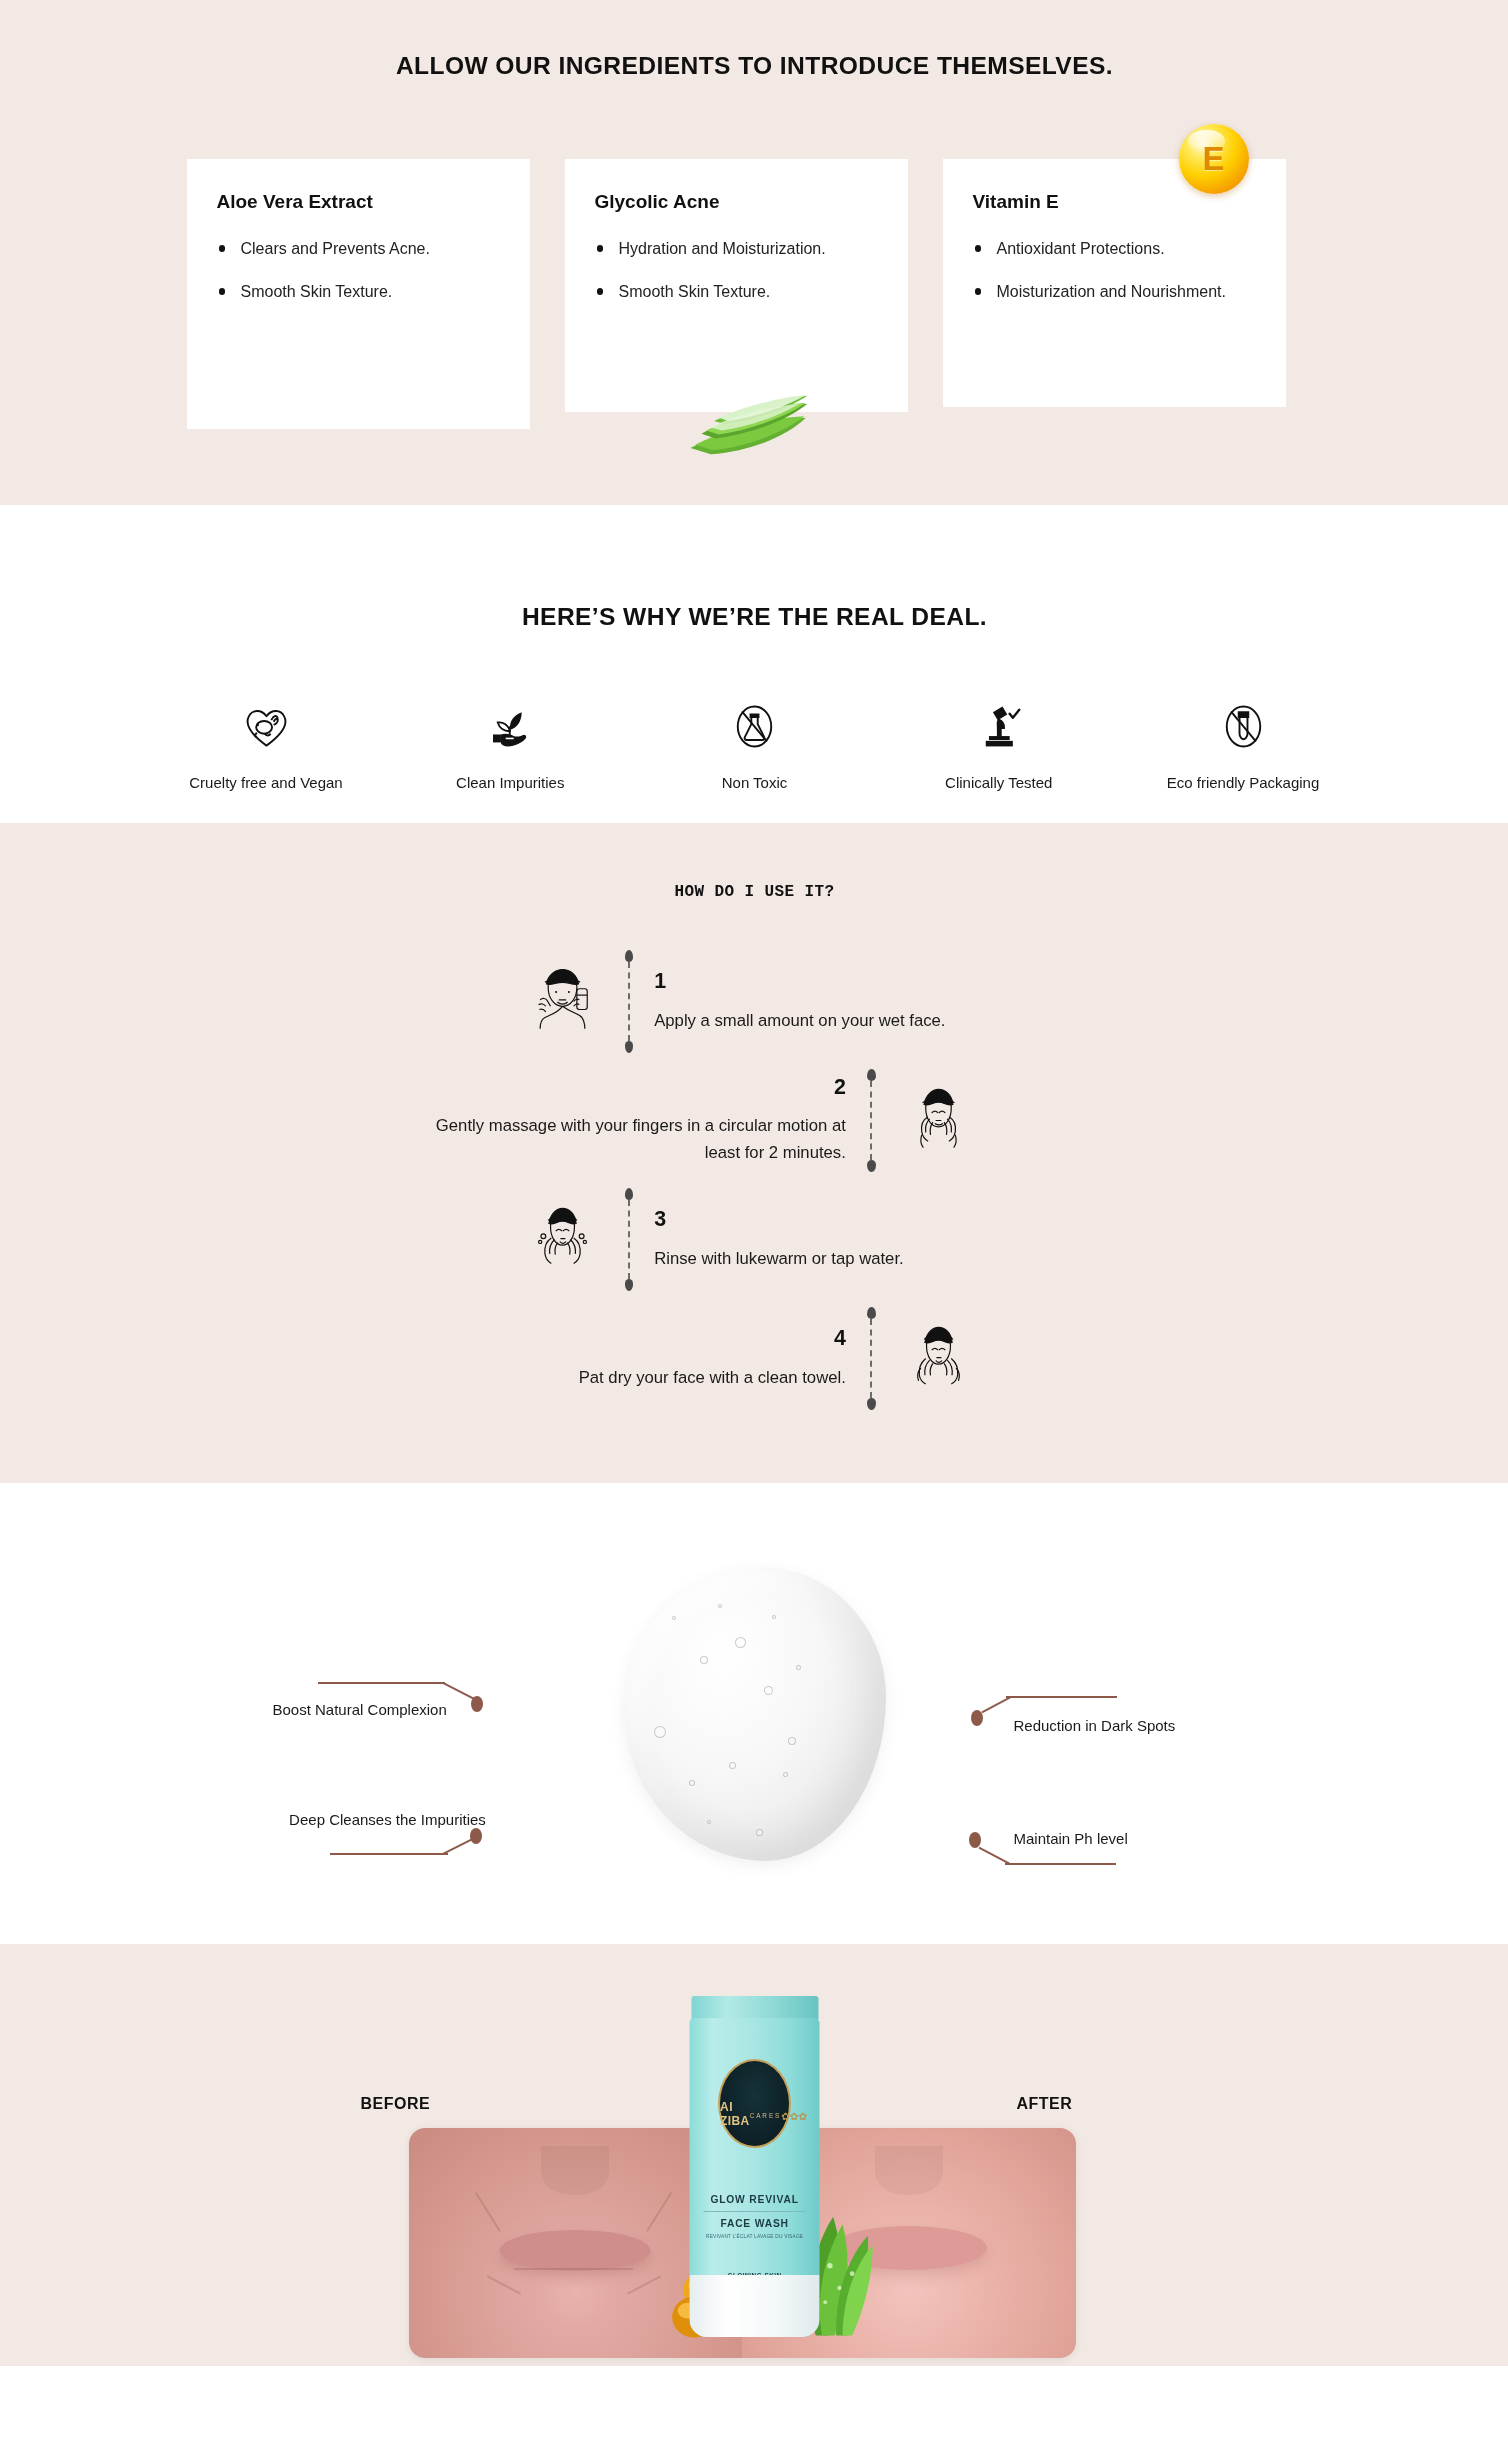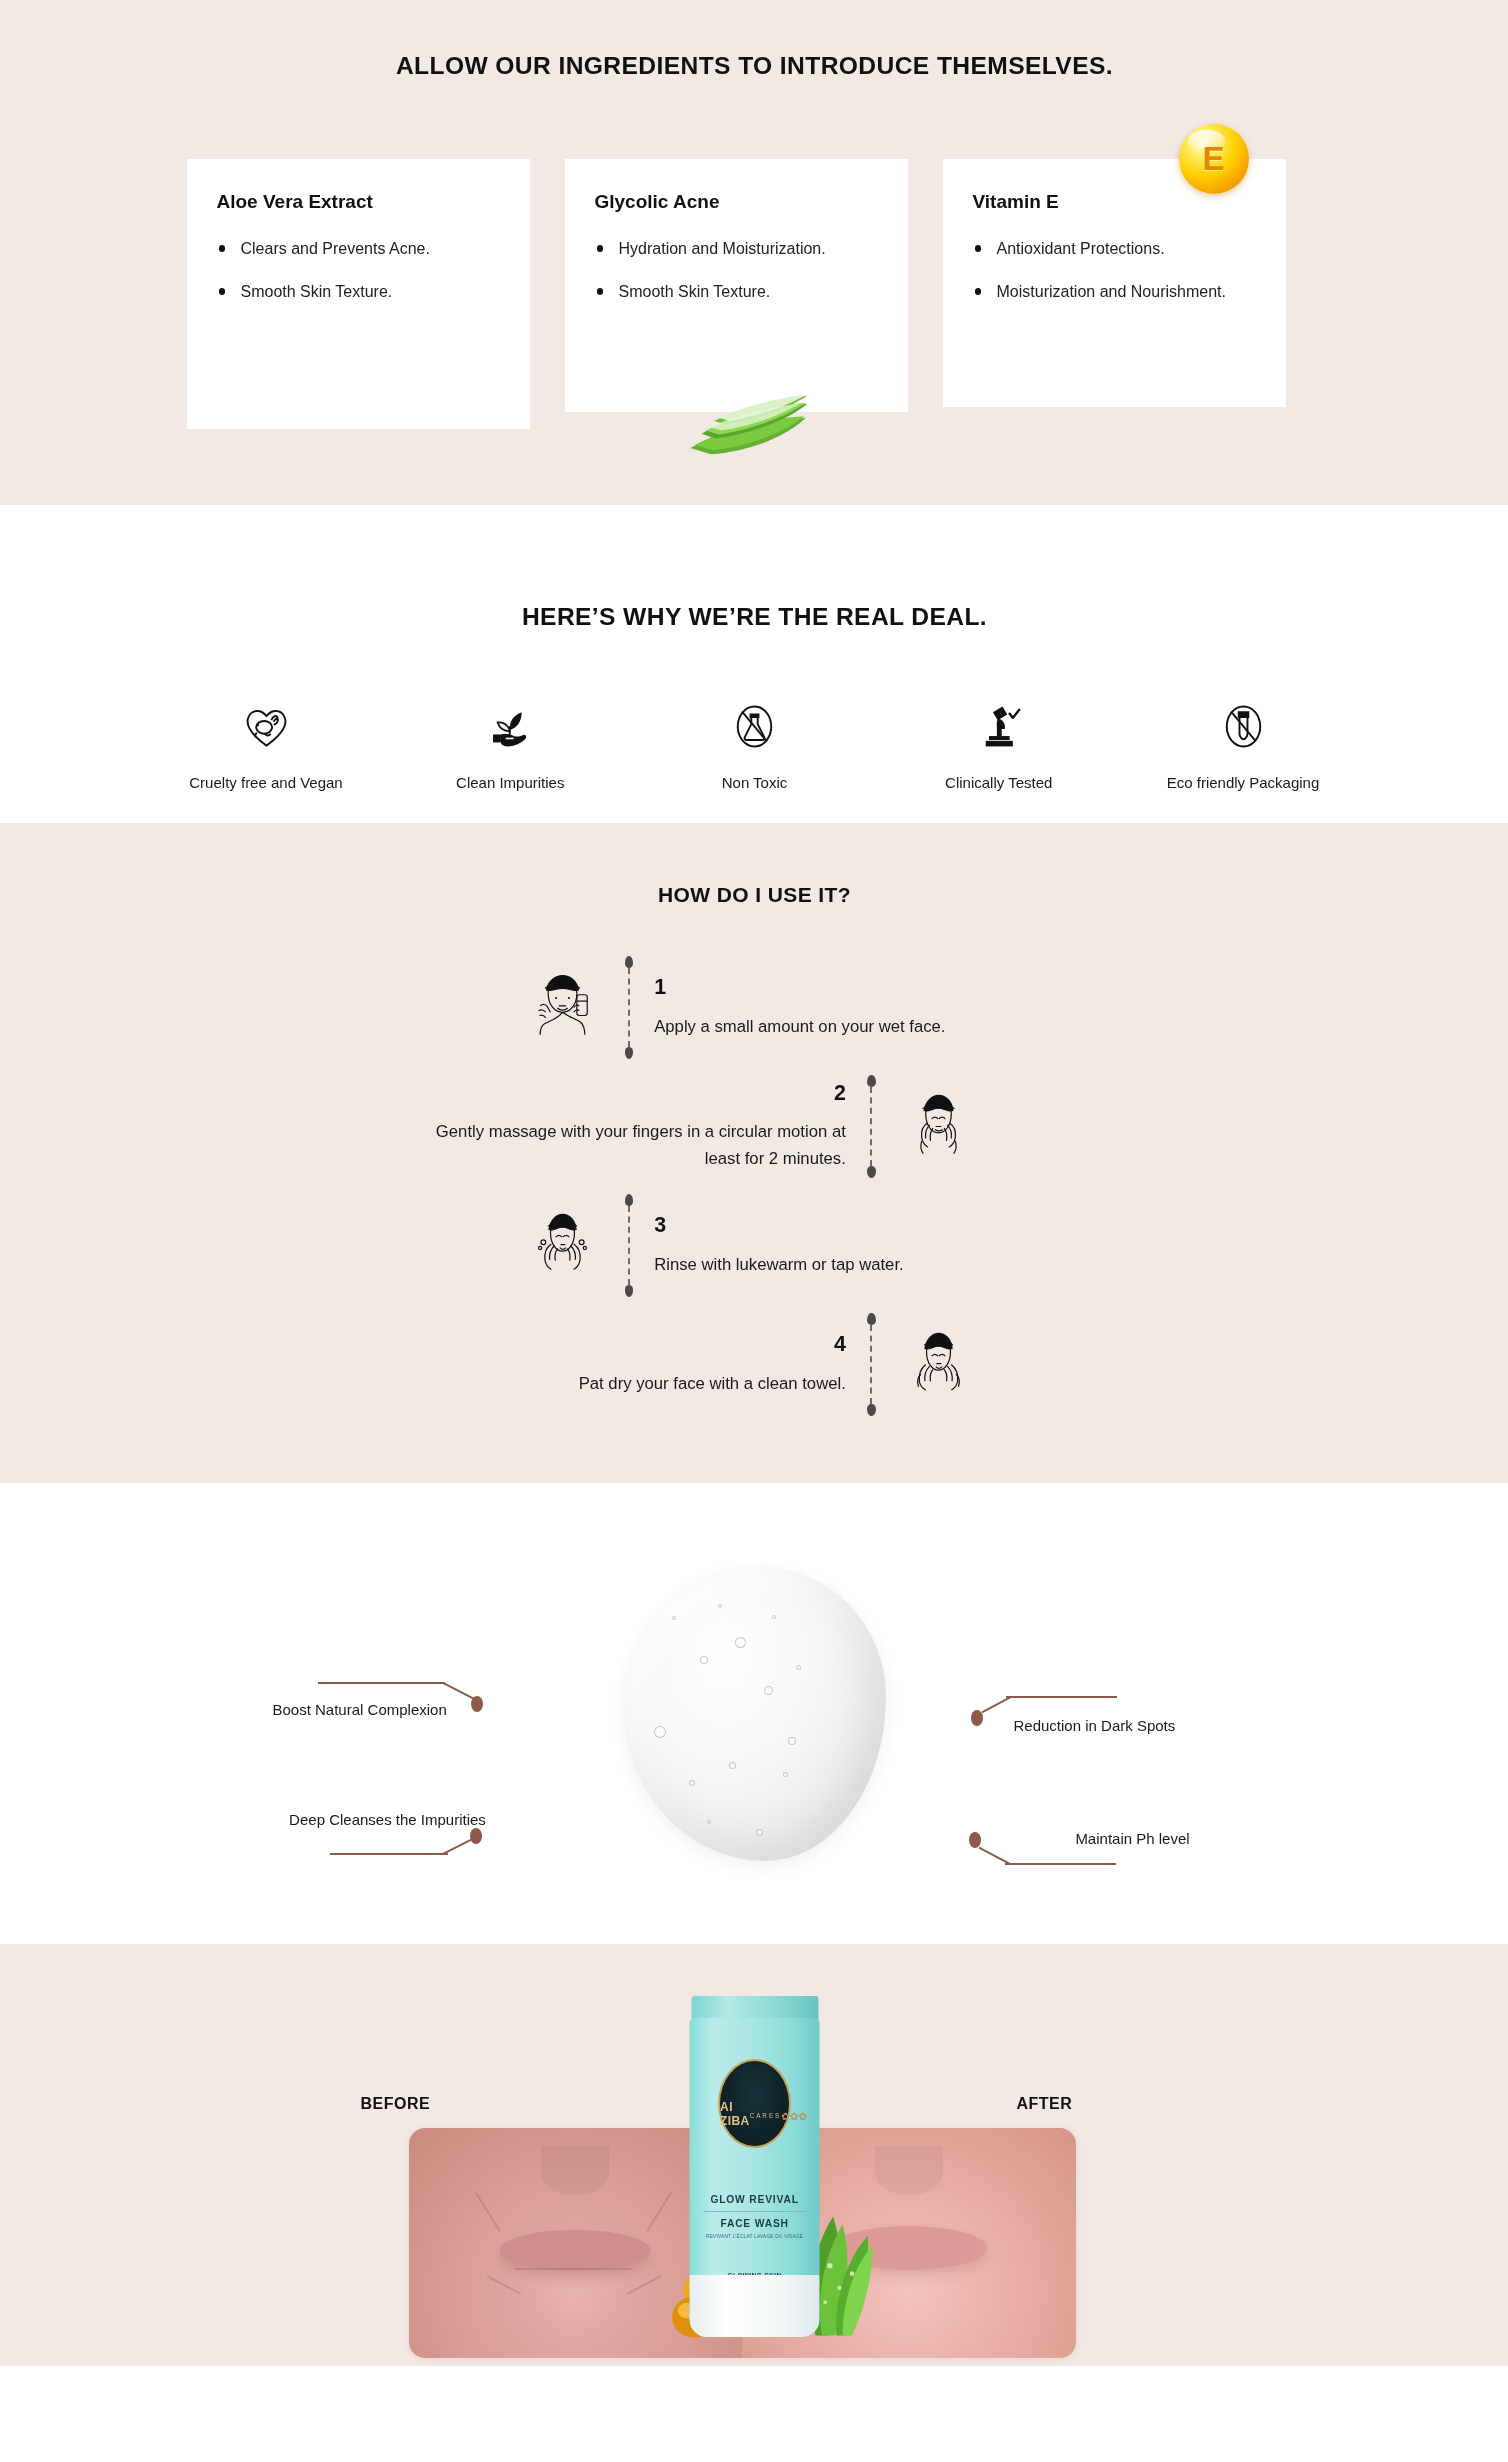--- a/index.html
+++ b/index.html
@@ -95,21 +95,21 @@
     display:flex; justify-content:space-between;
   }
   .badge { width:159px; text-align:center; }
   .badge .bicon { height:57px; display:flex; align-items:center; justify-content:center; }
   .badge .blabel {
     margin-top:17.5px; font-size:15px; line-height:1.36; color:#1a1a1a;
   }
 
   
   #sec-how { height:660px; padding-top:60px; }
-  #sec-how .sec-title { font-size:21px; }
+  #sec-how .sec-title { font-size:16px;font-family:Liberation Mono, monospace; }
   .steps { margin:0 auto; width:1136px; margin-top:41px; position:relative; }
   .step { display:flex; align-items:center; height:119px; position:relative; }
   .step.left  { justify-content:flex-start; padding-left:334px; }
   .step.right { justify-content:flex-end;  padding-right:343px; }
 
   .step-icon { width:83px; height:83px; flex:none; }
   .dotline {
     width:9.5px; height:103px; flex:none;
     display:flex; flex-direction:column; align-items:center;
     margin:0 20.6px;
@@ -486,21 +486,21 @@
       <div class="callout" style="left:827px;top:232px;width:262px;text-align:left">Reduction in Dark Spots</div>
       <span class="cline" style="left:819px;top:213px;width:111px"></span>
       <span class="cline" style="left:791px;top:213px;width:33px;transform-origin:right center;transform:rotate(-28deg)"></span>
       <span class="cdot" style="left:784px;top:227px"></span>
 
       <div class="callout" style="left:86px;top:326px;width:230px;text-align:center">Deep Cleanses the Impurities</div>
       <span class="cline" style="left:143px;top:370px;width:118px"></span>
       <span class="cline" style="left:256px;top:370px;width:35px;transform-origin:left center;transform:rotate(-27deg)"></span>
       <span class="cdot" style="left:283px;top:345px"></span>
 
-      <div class="callout" style="left:827px;top:345px;width:238px;text-align:center">Maintain Ph level</div>
+      <div class="callout" style="left:827px;top:345px;width:238px;text-align:left">Maintain Ph level</div>
       <span class="cline" style="left:818px;top:380px;width:111px"></span>
       <span class="cline" style="left:788px;top:380px;width:35px;transform-origin:right center;transform:rotate(28deg)"></span>
       <span class="cdot" style="left:782px;top:349px"></span>
 
     </div>
   </section>
 
   <section class="section" id="sec-ba">
     <div class="ba-wrap">
 

